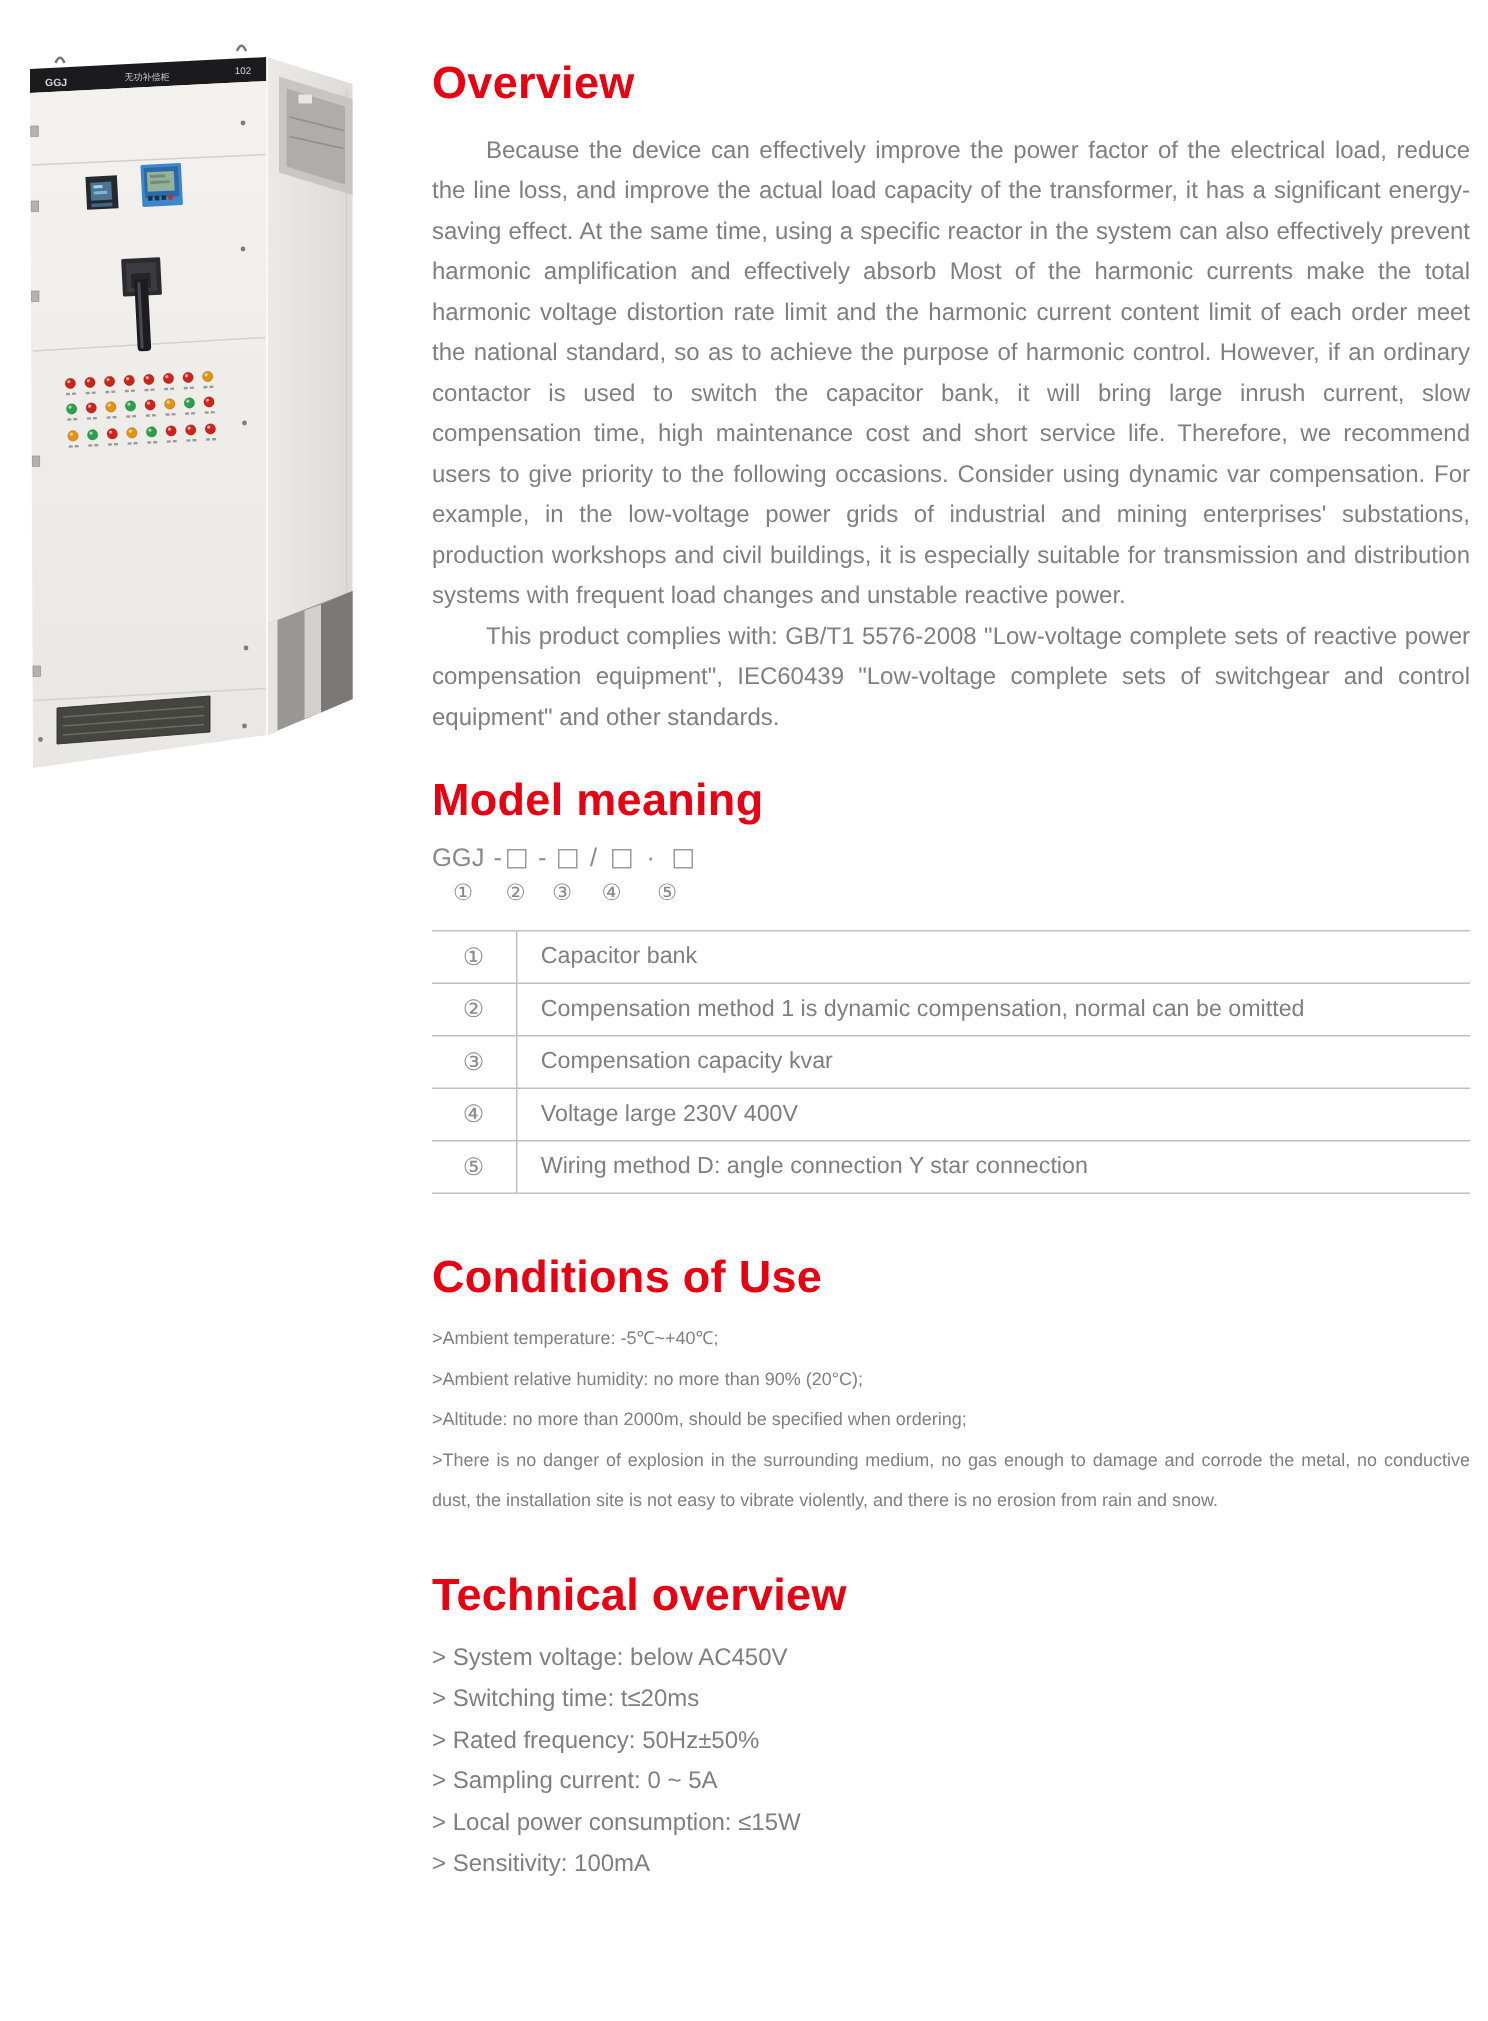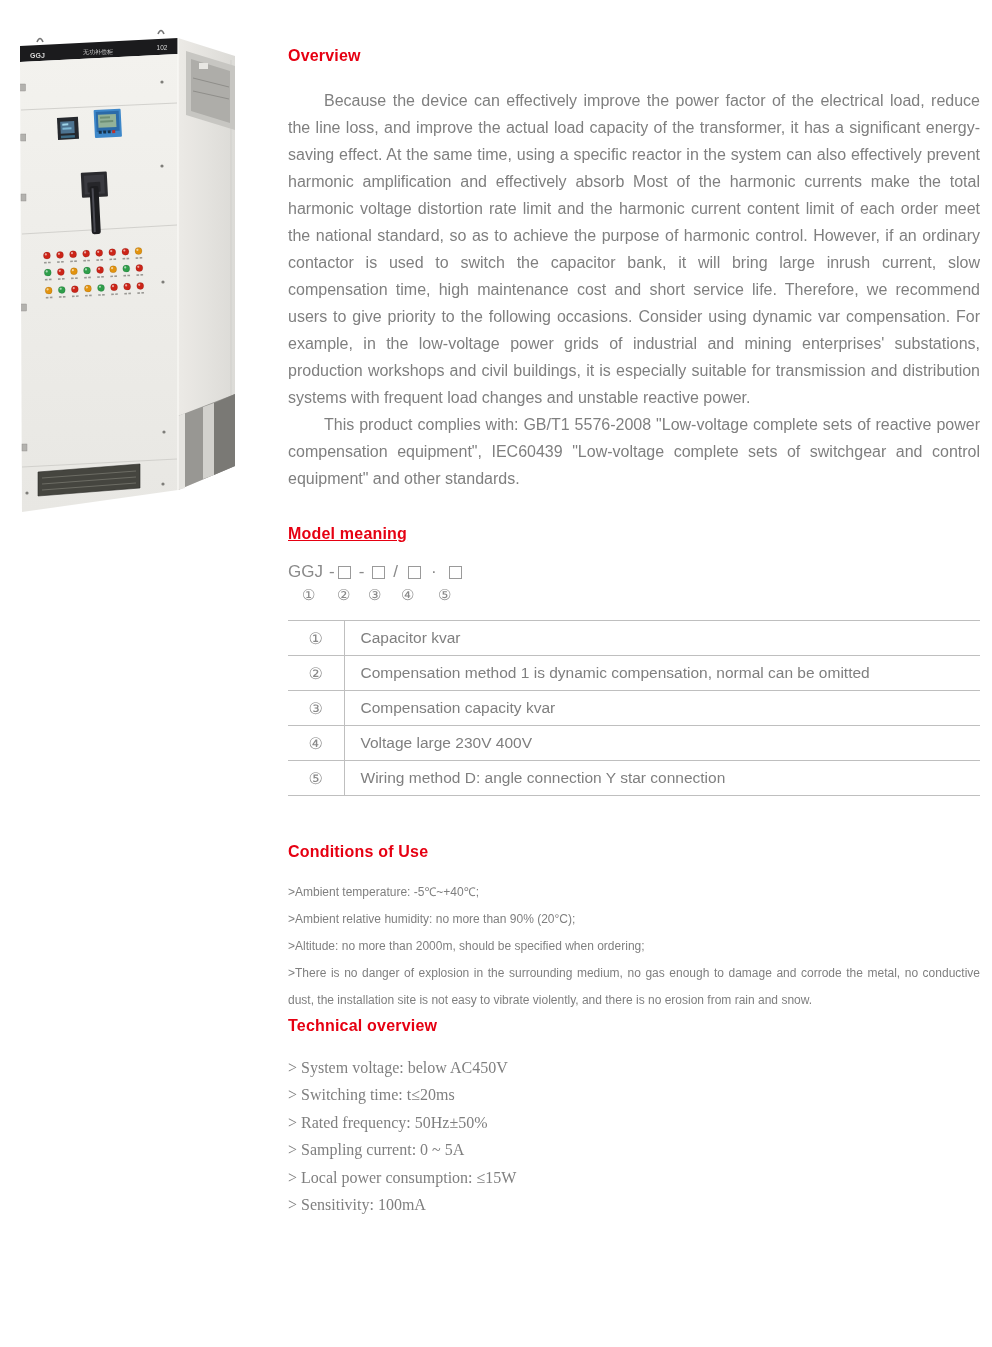--- a/index.html
+++ b/index.html
@@ -9,27 +9,27 @@
   }
   *{box-sizing:border-box;margin:0;padding:0;}
   html,body{background:#ffffff;}
   body{
     width:992px;height:1347px;position:relative;overflow:hidden;
     font-family:"Liberation Sans",sans-serif;
   }
   .cabinet-wrap{position:absolute;left:10px;top:26px;width:240px;height:500px;}
   .content{position:absolute;left:288px;top:44px;width:692px;}
   h2.section-heading{
-    color:var(--heading-red);font-size:16px;font-weight:bold;line-height:24px;
+    color:var(--heading-red);font-size:30px;font-weight:bold;line-height:24px;
     letter-spacing:0.2px;
   }
   .heading-overview{margin-bottom:19px;}
-  .heading-model{margin-top:30px;text-decoration:underline;}
+  .heading-model{margin-top:30px;}
   .heading-conditions{margin-top:44px;}
-  .heading-technical{}
+  .heading-technical{margin-top:38px;}
   .body-text{
     color:var(--body-text);font-size:16px;line-height:27px;text-align:justify;
   }
   .indent{text-indent:36px;}
   
   .model-diagram{margin-top:16px;color:#8a8a8a;}
   .code-line{font-size:17px;height:20px;display:flex;align-items:center;}
   .code-line .sep{display:inline-block;}
   .code-box{
     display:inline-block;width:13px;height:13px;border:1px solid #9a9a9a;
@@ -47,21 +47,21 @@
     border-bottom:1px solid var(--table-border);
   }
   td.cell-num{
     width:56px;text-align:center;font-size:16px;color:#8a8a8a;
     border-right:1px solid var(--table-border);
   }
   td.cell-desc{padding-left:16px;font-size:15.5px;color:var(--body-text);}
   
   .cond-list{margin-top:15px;}
   .cond-item{color:var(--body-text);font-size:12px;line-height:27px;text-align:justify;}
-  .tech-list{margin-top:16px;font-family:Liberation Serif, serif;}
+  .tech-list{margin-top:16px;}
   .tech-item{color:var(--body-text);font-size:16px;line-height:27.4px;}
 </style>
 </head>
 <body>
 
 <div class="cabinet-wrap">
   <svg width="240" height="500" viewBox="0 0 240 500">
     <defs>
       <linearGradient id="gFront" x1="0" y1="0" x2="0" y2="1">
         <stop offset="0" stop-color="#f3f2ee"></stop>
@@ -285,21 +285,21 @@
       <span class="pl-3">③</span>
       <span class="pl-4">④</span>
       <span class="pl-5">⑤</span>
     </div>
   </div>
 
   <table class="model-table">
     <tbody>
       <tr>
         <td class="cell-num">①</td>
-        <td class="cell-desc">Capacitor kvar</td>
+        <td class="cell-desc">Capacitor bank</td>
       </tr>
       <tr>
         <td class="cell-num">②</td>
         <td class="cell-desc">Compensation method 1 is dynamic compensation, normal can be omitted</td>
       </tr>
       <tr>
         <td class="cell-num">③</td>
         <td class="cell-desc">Compensation capacity kvar</td>
       </tr>
       <tr>

